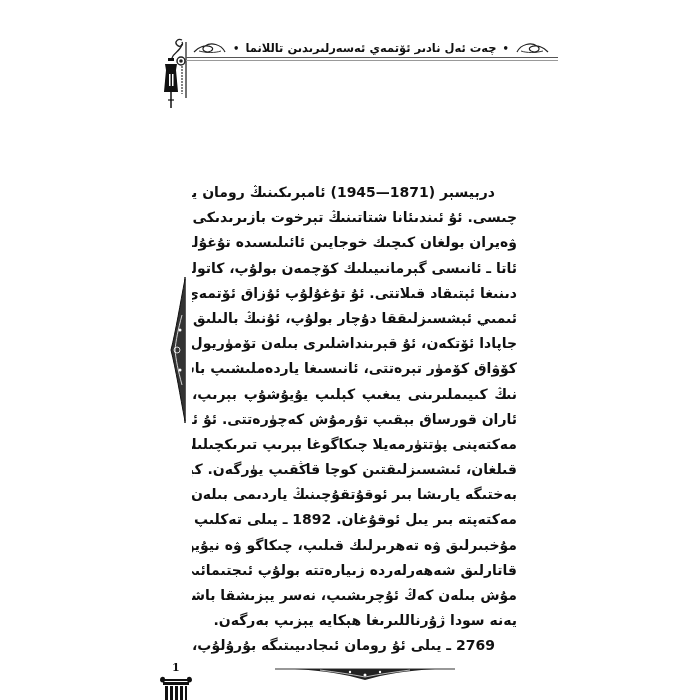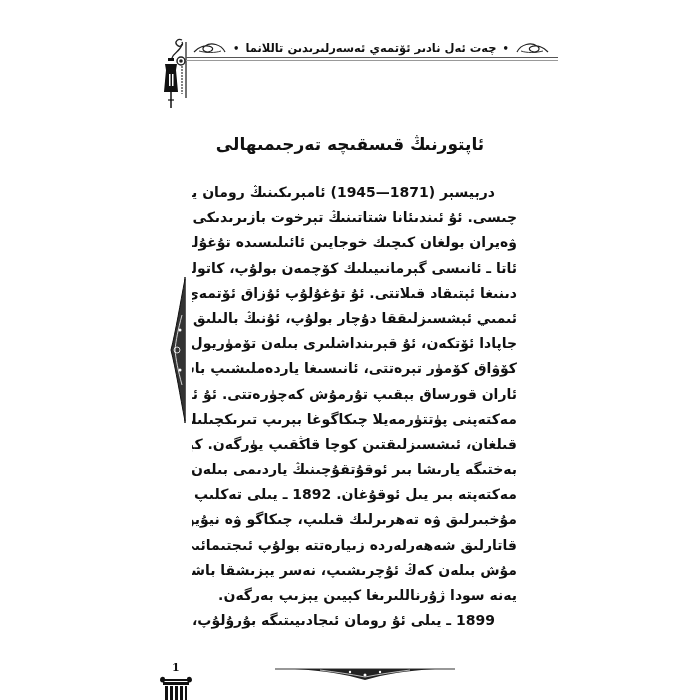--- a/index.html
+++ b/index.html
@@ -161,50 +161,50 @@
     <span class="bullet">•</span>
     <span>چەت ئەل نادىر ئۆتمەي ئەسەرلىرىدىن تاللانما</span>
     <span class="bullet">•</span>
     <svg class="flourish" viewBox="0 0 34 14">
       <path d="M32 11 C28 3 18 1 12 5 C7 8 12 13 18 10 C23 7 16 3 8 6 C5 7 3 9 1 11" fill="none" stroke="#222" stroke-width="1.2"></path>
       <path d="M28 10 C22 12 14 12 6 10" fill="none" stroke="#222" stroke-width="0.9"></path>
     </svg>
   </div>
   <div class="header-rule"></div>
 
-  <div class="chapter-title">ئاپتورنىڭ قىسقىچە تەرجىمىھالى</div>
 
   <svg class="side-ornament" viewBox="0 0 20 150">
     <line x1="17" y1="2" x2="17" y2="148" stroke="#222" stroke-width="1.5"></line>
     <path d="M17 4 C12 30 8 55 3 75 C8 95 12 120 17 146" fill="#333" stroke="#111" stroke-width="1"></path>
     <path d="M14 40 C10 55 8 65 7 75 C8 85 10 95 14 110" fill="none" stroke="#fff" stroke-width="0.8"></path>
     <circle cx="9" cy="75" r="3" fill="none" stroke="#fff" stroke-width="0.8"></circle>
     <circle cx="12" cy="55" r="1.5" fill="#fff"></circle>
     <circle cx="12" cy="95" r="1.5" fill="#fff"></circle>
   </svg>
 
   <div class="body-text">
     <span class="body-line indent">درېيسېر (1871—1945) ئامېرىكىنىڭ رومان يازغۇ.</span>
     <span class="body-line">چىسى. ئۇ ئىندىئانا شتاتىنىڭ تېرخوت بازىرىدىكى بىر</span>
     <span class="body-line">ۋەيران بولغان كىچىك خوجايىن ئائىلىسىدە تۇغۇلغان.</span>
     <span class="body-line">ئاتا ـ ئانىسى گېرمانىيىلىك كۆچمەن بولۇپ، كاتولىك</span>
     <span class="body-line">دىنىغا ئېتىقاد قىلاتتى. ئۇ تۇغۇلۇپ ئۇزاق ئۆتمەي دا.</span>
     <span class="body-line">ئىمىي ئېشسىزلىققا دۇچار بولۇپ، ئۇنىڭ بالىلىق ھاياتى</span>
     <span class="body-line">جاپادا ئۆتكەن، ئۇ قېرىنداشلىرى بىلەن تۆمۈريول بويىدا</span>
     <span class="body-line">كۆۋاق كۆمۈر تېرەتتى، ئانىسىغا ياردەملىشىپ باشقىلار.</span>
+    <span class="body-line">نىڭ كىيىملىرىنى يىغىپ كېلىپ يۇيۇشۇپ بېرىپ،</span>
     <span class="body-line">ئاران قورساق بېقىپ تۇرمۇش كەچۈرەتتى. ئۇ ئوتتۇرا</span>
     <span class="body-line">مەكتەپنى پۈتتۈرمەيلا چىكاگوغا بېرىپ تىرىكچىلىك</span>
     <span class="body-line">قىلغان، ئىشسىزلىقتىن كوچا قاڭقىپ يۈرگەن. كېيىن</span>
     <span class="body-line">بەختىگە يارىشا بىر ئوقۇتقۇچىنىڭ ياردىمى بىلەن ئالىي</span>
     <span class="body-line">مەكتەپتە بىر يىل ئوقۇغان. 1892 ـ يىلى تەكلىپ بىلەن</span>
     <span class="body-line">مۇخبىرلىق ۋە تەھرىرلىك قىلىپ، چىكاگو ۋە نيۇيورك</span>
     <span class="body-line">قاتارلىق شەھەرلەردە زىيارەتتە بولۇپ ئىجتىمائىي تۇر.</span>
     <span class="body-line">مۇش بىلەن كەڭ ئۇچرىشىپ، نەسر يېزىشقا باشلىغان،</span>
-    <span class="body-line last">يەنە سودا ژۇرناللىرىغا كېيىن يېزىپ بەرگەن.</span>
-    <span class="body-line indent">1899 ـ يىلى ئۇ رومان ئىجادىيىتىگە بۇرۇلۇپ،</span>
+    <span class="body-line last">يەنە سودا ژۇرناللىرىغا ھېكايە يېزىپ بەرگەن.</span>
+    <span class="body-line indent">2769 ـ يىلى ئۇ رومان ئىجادىيىتىگە بۇرۇلۇپ،</span>
   </div>
 
   <div class="page-number">1</div>
   <svg class="column-icon" viewBox="0 0 38 25">
     <path d="M3 5 C3 1 8 1 8 4 L30 4 C30 1 35 1 35 5 C35 8 31 8 30 6 L8 6 C7 8 3 8 3 5 Z" fill="#111"></path>
     <rect x="6" y="7" width="26" height="3" fill="#111"></rect>
     <rect x="8" y="11" width="3" height="14" fill="#111"></rect>
     <rect x="13" y="11" width="3" height="14" fill="#111"></rect>
     <rect x="18" y="11" width="3" height="14" fill="#111"></rect>
     <rect x="23" y="11" width="3" height="14" fill="#111"></rect>

